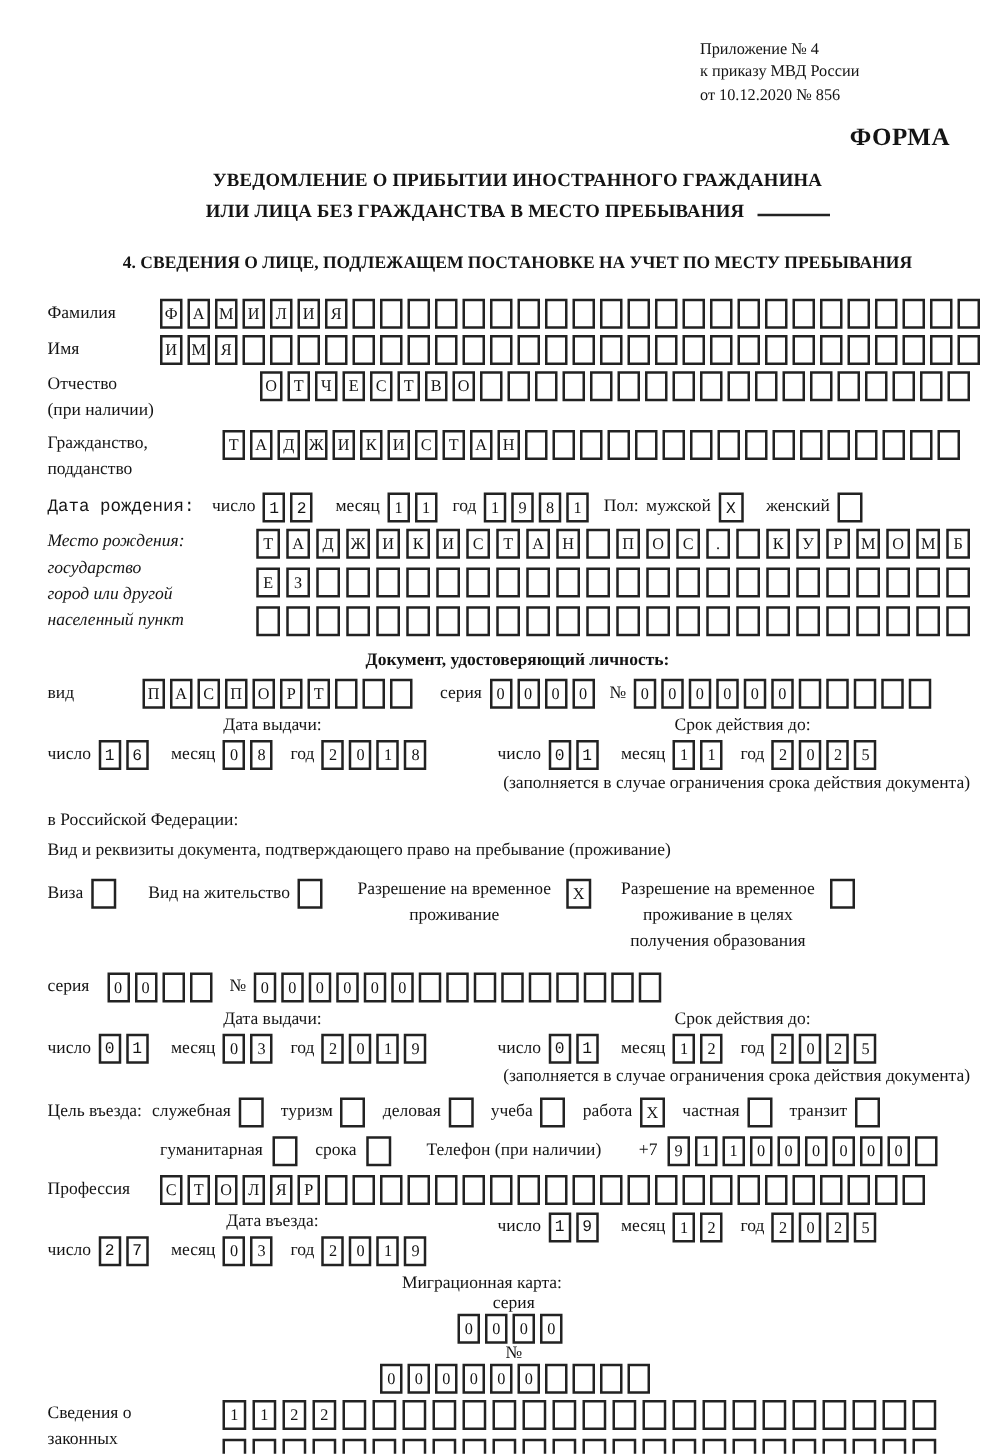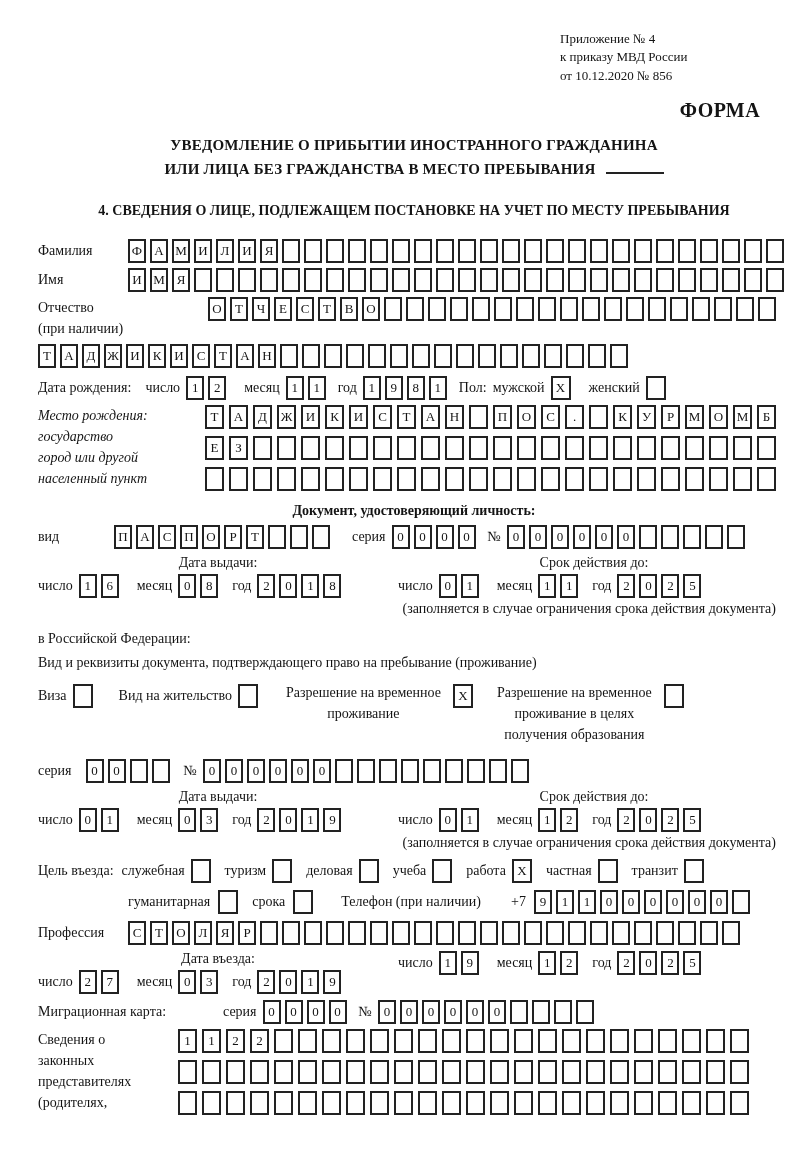--- a/index.html
+++ b/index.html
@@ -22,21 +22,21 @@
   .cells.wide .cell{width:19px;margin-right:5px;}
   .cells.cbox .cell{width:20px;}
   
   .frow{display:flex;align-items:flex-start;margin-bottom:5px;}
   .flabel{flex:none;padding-top:4px;}
   .w90{width:90px;} .w140{width:140px;} .w167{width:167px;font-style:italic;} .w170{width:170px;} .w185{width:185px;}
   .lblcol{flex:none;line-height:21px;}
   .rowstack .cells{margin-bottom:7px;}
   .inline-row{display:flex;align-items:center;margin-bottom:5px;}
   .dlbl{margin-right:6px;}
-  .gap14{margin-right:14px;} .gap10{margin-right:10px;} .gap8{margin-right:8px;} .gap18{margin-right:18px;}
+  .gap14{margin-right:14px;font-family:Liberation Mono, monospace;} .gap10{margin-right:10px;} .gap8{margin-right:8px;} .gap18{margin-right:18px;}
   .center-head{text-align:center;font-weight:bold;font-size:14px;margin:8px 0 6px 0;}
   
   .dates-block{display:flex;margin-bottom:4px;}
   .dcol-left{width:360px;flex:none;}
   .dcol-right{flex:1;}
   .date-caption{text-align:center;margin-bottom:3px;}
   .date-line{display:flex;align-items:center;}
   .small-note{font-size:14px;margin-top:3px;text-align:right;padding-right:14px;}
   
   .visa-row{display:flex;align-items:flex-start;margin:8px 0 14px 0;}
@@ -170,20 +170,24 @@
         <span class="cell"></span>
         <span class="cell"></span>
         <span class="cell"></span>
         <span class="cell"></span>
         <span class="cell"></span>
         <span class="cell"></span>
       </div>
   </div>
 
   <div class="frow">
+    <div class="lblcol w140">
+      <div>Гражданство,</div>
+      <div>подданство</div>
+    </div>
     <div class="cells">
         <span class="cell">Т</span>
         <span class="cell">А</span>
         <span class="cell">Д</span>
         <span class="cell">Ж</span>
         <span class="cell">И</span>
         <span class="cell">К</span>
         <span class="cell">И</span>
         <span class="cell">С</span>
         <span class="cell">Т</span>
@@ -651,21 +655,21 @@
         <span class="cells">
             <span class="cell">2</span>
             <span class="cell">0</span>
             <span class="cell">2</span>
             <span class="cell">5</span>
           </span>
       </div>
     </div>
   </div>
 
-  <div class="inline-row" style="margin-top:6px;">
+  <div class="inline-row" style="margin-top:6px;flex-direction:column;">
     <span class="w185" style="flex:none;">Миграционная карта:</span>
     <span class="dlbl">серия</span>
     <span class="cells gap8">
         <span class="cell">0</span>
         <span class="cell">0</span>
         <span class="cell">0</span>
         <span class="cell">0</span>
       </span>
     <span class="dlbl">№</span>
     <span class="cells">

